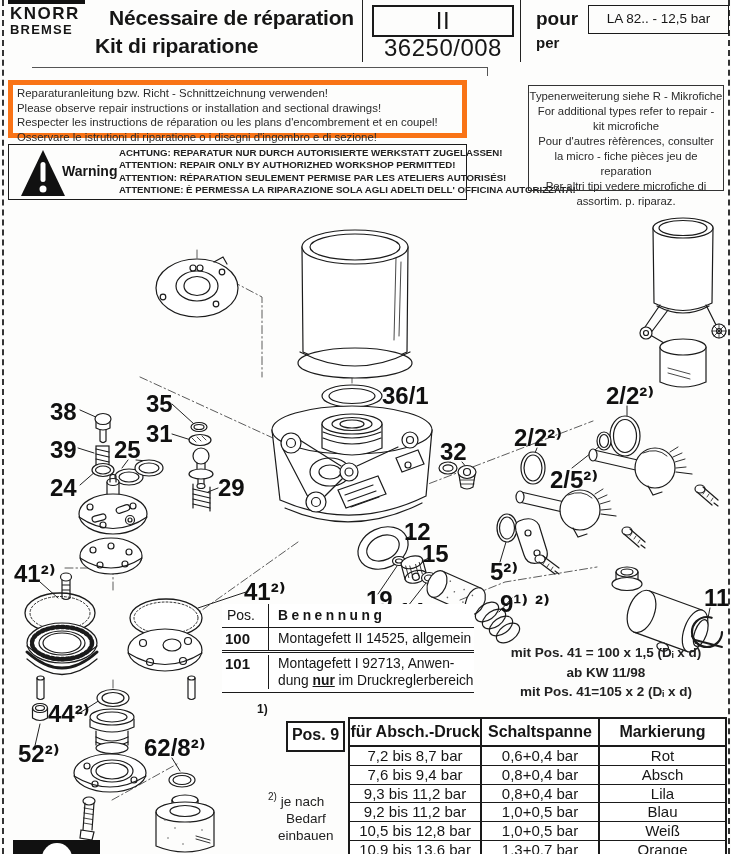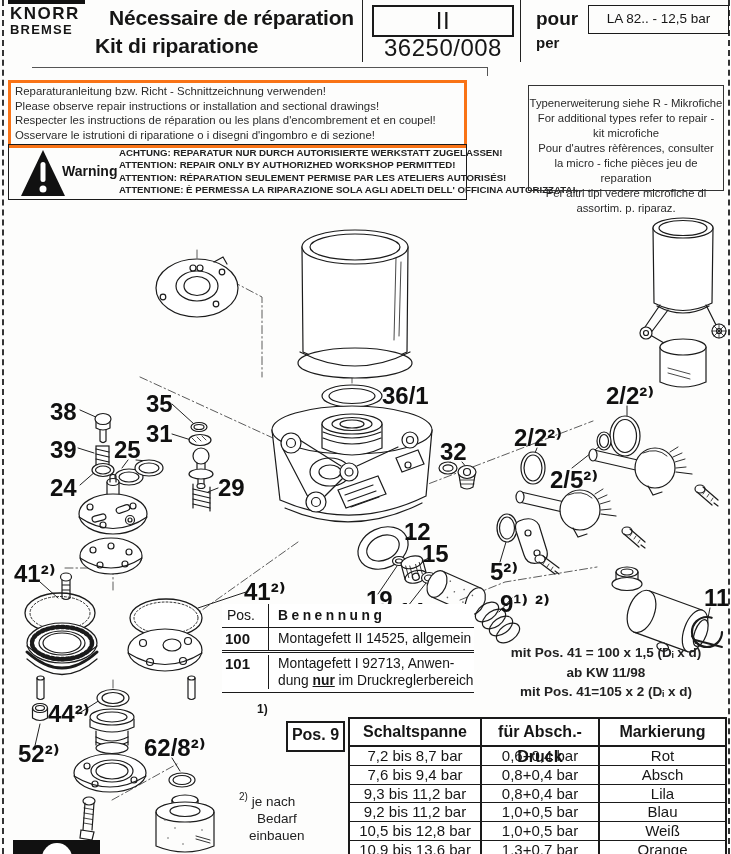--- a/index.html
+++ b/index.html
@@ -18,29 +18,29 @@
   .vr2{left:520px;top:0;height:62px;width:0;border-left:1.5px solid #222;}
   .partno-box{left:372px;top:5px;width:138px;height:28px;border:2px solid #1a1a1a;
       font-size:24px;text-align:center;line-height:27px;letter-spacing:0.5px;}
   .pour{left:536px;top:8px;font-size:19px;font-weight:bold;}
   .per{left:536px;top:34px;font-size:15px;font-weight:bold;}
   .la-box{left:588px;top:5px;width:139px;height:27px;border:1.5px solid #1a1a1a;
       font-size:13.5px;text-align:center;line-height:26px;}
   .hdr-rule{left:32px;top:67px;width:455px;height:0;border-top:1.5px solid #555;}
   .hdr-tick{left:487px;top:67px;width:0;height:9px;border-left:1.5px solid #555;}
   
-  .instr{left:8px;top:80px;width:459px;height:68px;border:3px solid #f97316;
+  .instr{left:8px;top:80px;width:459px;height:58px;border:5px solid #f97316;
       font-size:11.4px;line-height:14.7px;padding:1px 4px;box-sizing:border-box;color:#2a2a2a;}
   
   .warn{left:8px;top:144px;width:459px;height:56px;border:1.5px solid #1a1a1a;box-sizing:border-box;}
   .warn-label{left:62px;top:163px;font-size:14px;font-weight:bold;}
   .warn-lines{left:119px;top:147px;font-size:9.7px;font-weight:bold;line-height:12.4px;color:#222;}
   
   .micro{left:528px;top:85px;width:196px;height:106px;border:1.5px solid #333;
-      font-size:11.3px;line-height:15px;text-align:center;padding-top:10px;box-sizing:border-box;color:#2a2a2a;}
+      font-size:11.3px;line-height:15px;text-align:center;padding-top:3px;box-sizing:border-box;color:#2a2a2a;}
   
   .ptable{left:222px;top:604px;width:252px;font-size:13.8px;}
   .ptable .row{display:grid;grid-template-columns:46px 1fr;}
   .ptable .c2{border-left:1.5px solid #1a1a1a;padding-left:9px;}
   .ptable .hrow{border-bottom:1.5px solid #1a1a1a;height:23px;line-height:23px;}
   .ptable .hrow .c1{font-size:14px;padding-left:5px;}
   .ptable .hrow .c2{font-weight:bold;letter-spacing:3.5px;}
   .ptable .r1{border-bottom:3px double #1a1a1a;height:22px;line-height:22px;}
   .ptable .r2{border-bottom:1.5px solid #1a1a1a;line-height:17px;padding:2px 0 3px;}
   .ptable .pos{font-weight:bold;font-size:15px;padding-left:3px;}
@@ -51,21 +51,21 @@
   .fn1{left:257px;top:702px;font-size:12px;font-weight:600;}
   .pos9{left:286px;top:721px;width:59px;height:31px;border:2px solid #1a1a1a;
       font-size:16px;font-weight:bold;text-align:center;line-height:24px;box-sizing:border-box;}
   .gtable{left:348px;top:717px;border:2px solid #1a1a1a;display:grid;
       grid-template-columns:132px 118px 125px;background:#fff;}
   .gtable .cell{border-right:2px solid #1a1a1a;border-bottom:1.5px solid #1a1a1a;
       text-align:center;font-size:15px;height:17.8px;line-height:17.8px;}
   .gtable .hcell{font-size:16px;font-weight:bold;height:26px;line-height:25px;border-bottom:2px solid #1a1a1a;}
   .gtable .last{border-right:none;}
   .gtable .brow{border-bottom:none;}
-  .fn2{left:239px;top:788px;font-size:13.5px;line-height:17px;color:#222;}
+  .fn2{left:268px;top:788px;font-size:13.5px;line-height:17px;color:#222;}
   .fn2 sup{font-size:10px;}
   .fn2 .l2{padding-left:18px;}
   .fn2 .l3{padding-left:10px;}
   svg text{font-family:"Liberation Sans","DejaVu Sans",sans-serif;}
   .lbl{font-size:24px;font-weight:bold;fill:#101010;}
 </style>
 </head>
 <body>
 
 <svg class="abs" style="left:0;top:0;z-index:1" width="731" height="854" viewBox="0 0 731 854">
@@ -557,22 +557,22 @@
 
 <div class="abs fitnote" style="z-index:2">
   <div>mit Pos. 41 = 100 x 1,5 (Dᵢ x d)</div>
   <div>ab KW 11/98</div>
   <div>mit Pos. 41=105 x 2 (Dᵢ x d)</div>
 </div>
 
 <div class="abs fn1" style="z-index:2">1)</div>
 <div class="abs pos9" style="z-index:2;background:#fff">Pos. 9</div>
 <div class="abs gtable" style="z-index:2">
+  <div class="cell hcell">für Absch.-Druck</div>
   <div class="cell hcell">Schaltspanne</div>
-  <div class="cell hcell">für Absch.-Druck</div>
   <div class="cell hcell last">Markierung</div>
 
   <div class="cell">7,2 bis 8,7 bar</div>
   <div class="cell">0,6+0,4 bar</div>
   <div class="cell last">Rot</div>
 
   <div class="cell">7,6 bis 9,4 bar</div>
   <div class="cell">0,8+0,4 bar</div>
   <div class="cell last">Absch</div>
 

